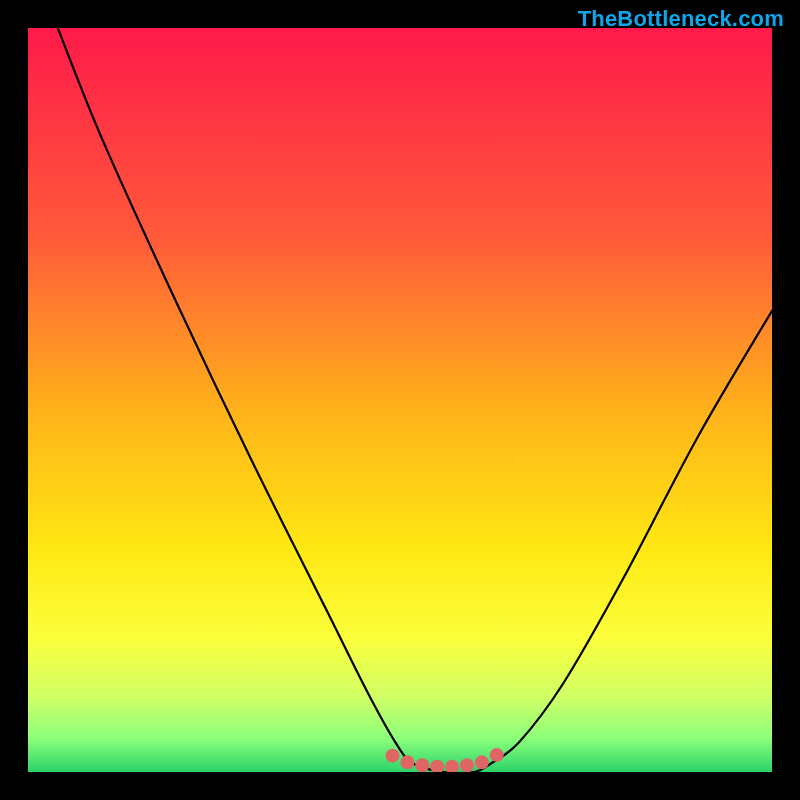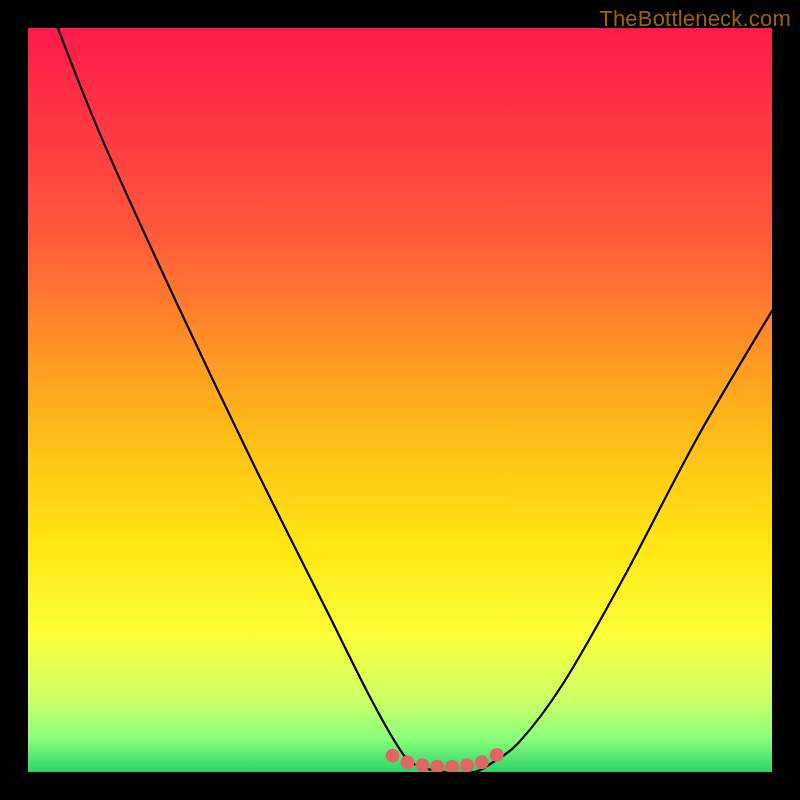--- a/index.html
+++ b/index.html
@@ -26,25 +26,25 @@
     height: 744px;
     overflow: hidden;
   }
   .gradient {
     position: absolute;
     left: 0; top: 0; right: 0; bottom: 0;
   }
   .watermark {
     position: absolute;
     top: 6px;
-    right: 9px;
+    right: 16px;
     font-family: Arial, Helvetica, sans-serif;
     font-size: 22px;
-    font-weight: normal;
-    color: #a16207;
+    font-weight: bold;
+    color: #0ea5e9;
     letter-spacing: 0.2px;
     user-select: none;
   }
   svg.curve {
     position: absolute;
     left: 0; top: 0;
   }
 </style>
 </head>
 <body>

